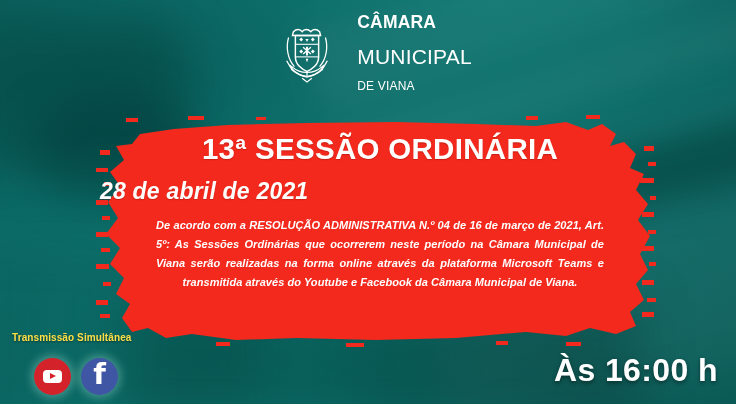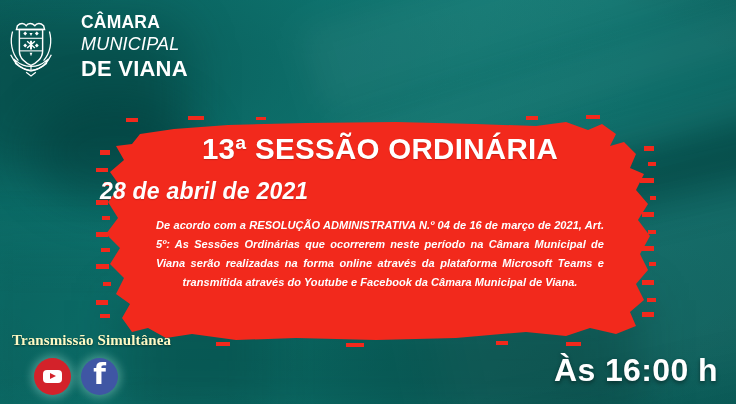--- a/index.html
+++ b/index.html
@@ -53,34 +53,35 @@
   }
   .bg-vignette {
     position: absolute;
     inset: 0;
     background: radial-gradient(130% 120% at 50% 45%, rgba(0,0,0,0) 45%, rgba(0,30,29,0.30) 100%);
   }
 
   
   .logo-wrap {
     position: absolute;
-    left: 0; right: 0; top: 14px;
+    left: 12px; right: 0; top: 14px;
     display: flex;
     align-items: center;
+    justify-content: center;
     gap: 19px;
   }
   .crest { width: 62px; height: 62px; display: block; }
   .logo-text {
     color: #ffffff;
     line-height: 1.0;
     letter-spacing: 0.2px;
   }
   .logo-text .l1 { font-size: 17.5px; font-weight: 700; display: block; }
-  .logo-text .l2 { font-size: 18px; font-weight: 400; display: block; margin-top: 3px; font-style: italic; }
-  .logo-text .l3 { font-size: 22px; font-weight: 700; display: block; margin-top: 5px; }
+  .logo-text .l2 { font-size: 21px; font-weight: 400; display: block; margin-top: 14px; }
+  .logo-text .l3 { font-size: 12px; font-weight: 400; display: block; margin-top: 13px; }
 
   
   .banner {
     position: absolute;
     left: 96px;
     top: 112px;
     width: 560px;
     height: 236px;
   }
   .banner svg { position: absolute; inset: 0; width: 100%; height: 100%; display: block; }
@@ -124,26 +125,25 @@
     text-align: justify;
     text-align-last: center;
     letter-spacing: 0.05px;
   }
 
   
   .transmissao {
     position: absolute;
     left: 12px;
     top: 332px;
-    color: #fef9c3;
-    font-size: 15px;
+    color: #fde047;
+    font-size: 10px;
     font-weight: 700;
     letter-spacing: 0.1px;
     text-shadow: 0 1px 2px rgba(0,0,0,0.45);
-    font-family: Liberation Serif, serif;
   }
   .socials {
     position: absolute;
     left: 34px;
     top: 358px;
     display: flex;
     gap: 10px;
   }
   .social {
     width: 37px;

